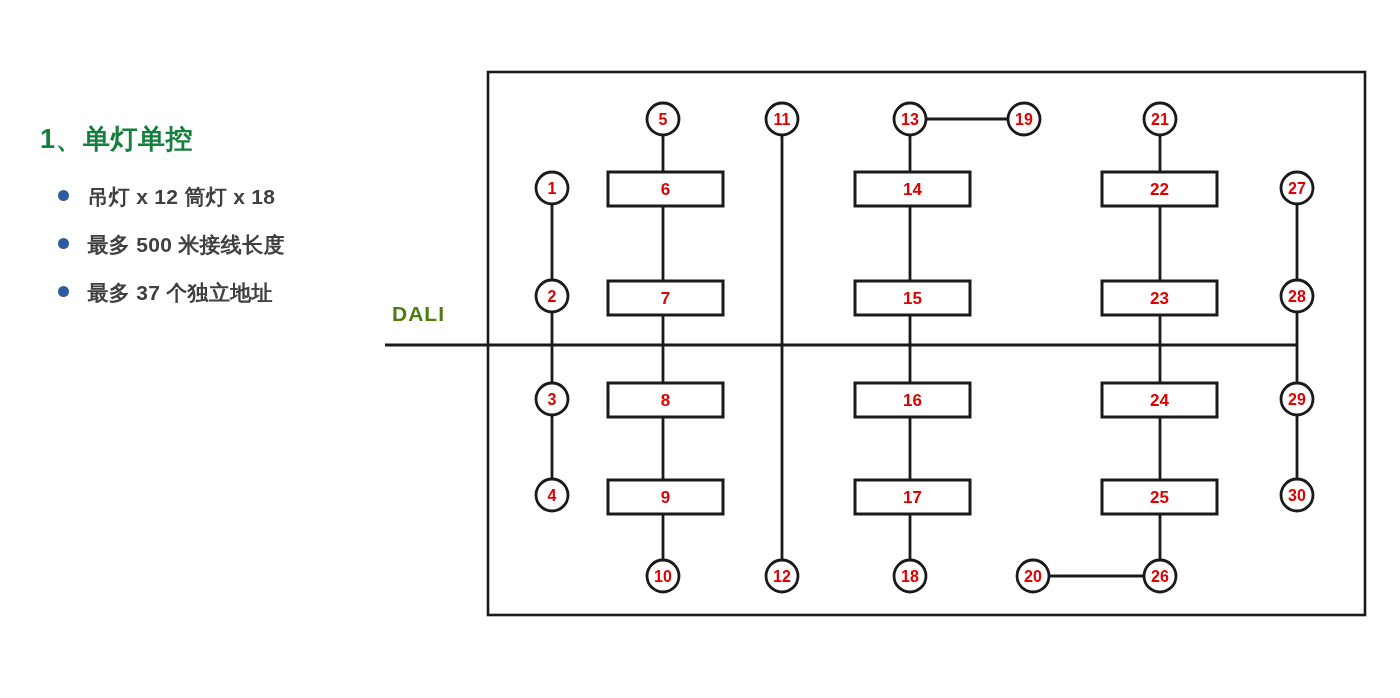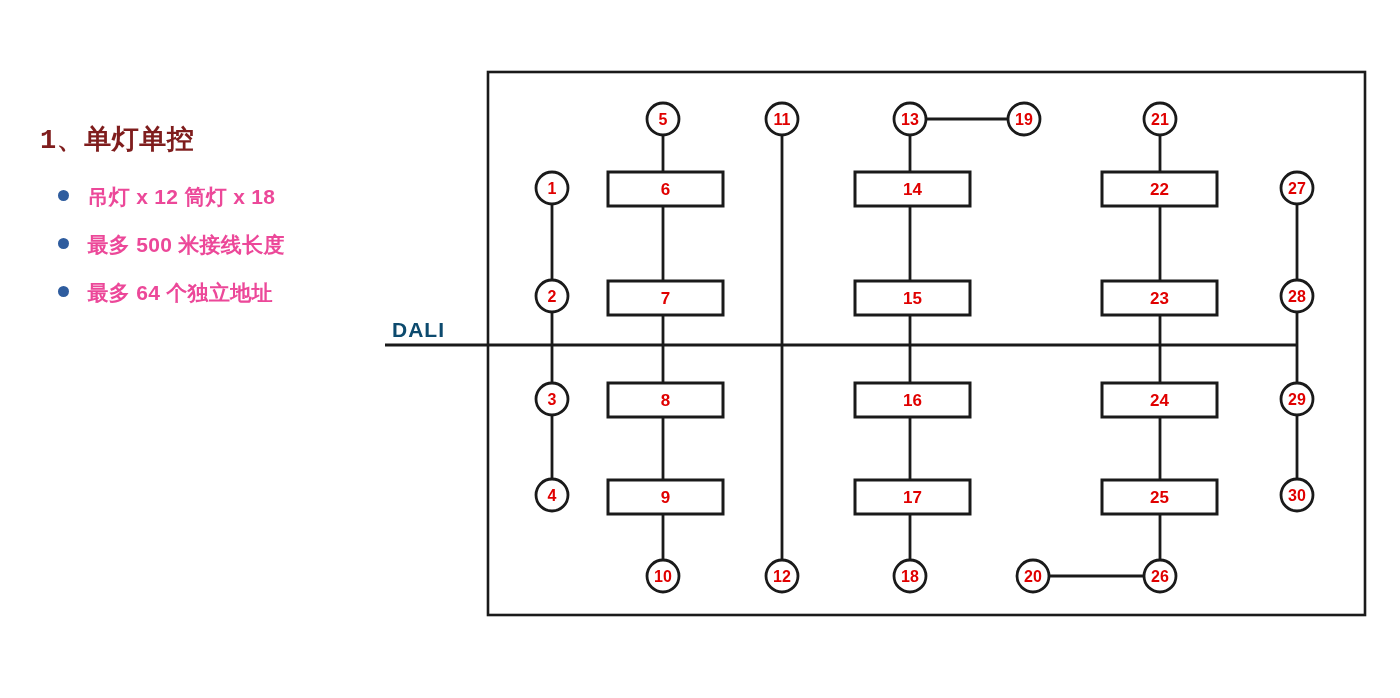--- a/index.html
+++ b/index.html
@@ -9,43 +9,43 @@
     font-family:"Liberation Sans","DejaVu Sans",sans-serif;
     overflow:hidden;
     position:relative;
   }
   #root{position:absolute;left:0;top:0;width:1400px;height:698px;}
 
   
   .panel{position:absolute;left:0;top:0;width:400px;height:698px;}
   .heading{
     position:absolute;left:40px;top:121px;
-    font-size:27px;font-weight:700;color:#7f1d1d;
-    letter-spacing:.5px;white-space:nowrap;font-family:Liberation Mono, monospace;
+    font-size:27px;font-weight:700;color:#15803d;
+    letter-spacing:.5px;white-space:nowrap;
   }
   .bullet-row{position:absolute;left:58px;white-space:nowrap;}
   .bullet-row.b0{top:183px;}
   .bullet-row.b1{top:231px;}
   .bullet-row.b2{top:279px;}
   .dot{
     display:inline-block;width:11px;height:11px;border-radius:50%;
     background:#2E5C9E;vertical-align:middle;margin-right:14px;
     position:relative;top:-2px;
   }
   .bullet-text{
-    display:inline-block;font-size:21px;font-weight:700;color:#ec4899;
+    display:inline-block;font-size:21px;font-weight:700;color:#404040;
     vertical-align:middle;letter-spacing:.3px;
   }
 
   
   .diagram{position:absolute;left:0;top:0;width:1400px;height:698px;}
   svg{display:block;}
   .dali-label{
-    position:absolute;left:392px;top:318px;
-    font-size:21px;font-weight:700;color:#0c4a6e;
+    position:absolute;left:392px;top:302px;
+    font-size:21px;font-weight:700;color:#4d7c0f;
     letter-spacing:1px;
   }
 </style>
 </head>
 <body>
 
 <div id="root">
 
   <div class="panel">
     <div class="heading">1、单灯单控</div>
@@ -53,21 +53,21 @@
     <div class="bullet-row b0">
       <span class="dot"></span>
       <span class="bullet-text">吊灯 x 12  筒灯 x 18</span>
     </div>
     <div class="bullet-row b1">
       <span class="dot"></span>
       <span class="bullet-text">最多 500 米接线长度</span>
     </div>
     <div class="bullet-row b2">
       <span class="dot"></span>
-      <span class="bullet-text">最多 64 个独立地址</span>
+      <span class="bullet-text">最多 37 个独立地址</span>
     </div>
   </div>
 
   <div class="diagram">
     <svg width="1400" height="698" viewBox="0 0 1400 698" xmlns="http://www.w3.org/2000/svg">
       <g id="bus-layer">
           <line x1="385" y1="345" x2="1297" y2="345" stroke="#1A1A1A" stroke-width="3.2" stroke-linecap="butt"></line>
         </g>
       <g id="enclosure-layer">
           <rect x="488" y="72" width="877" height="543" fill="none" stroke="#1A1A1A" stroke-width="2.6"></rect>

